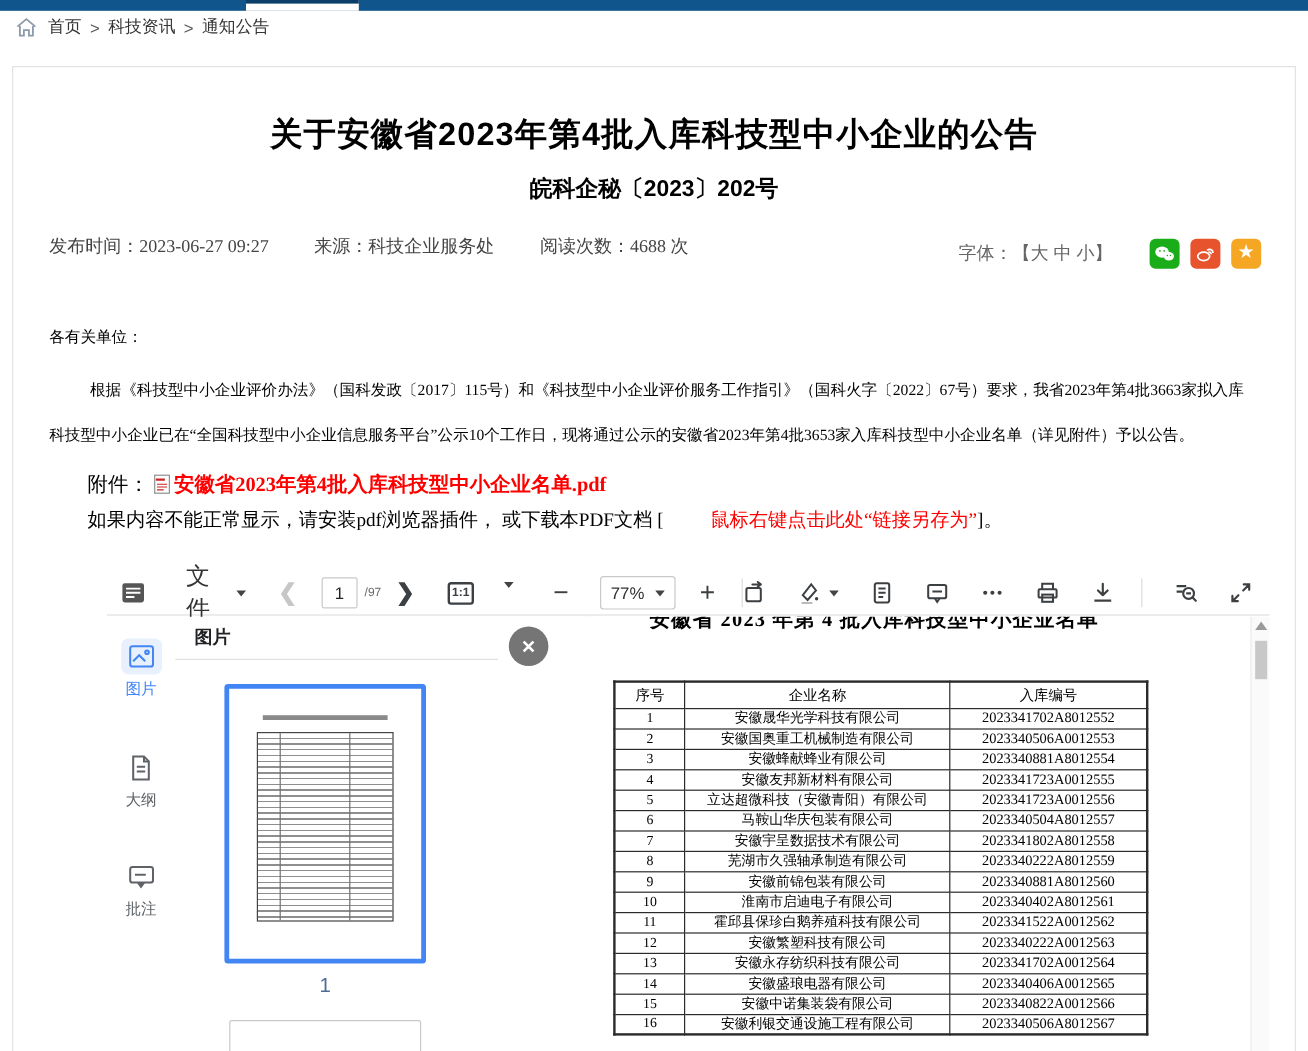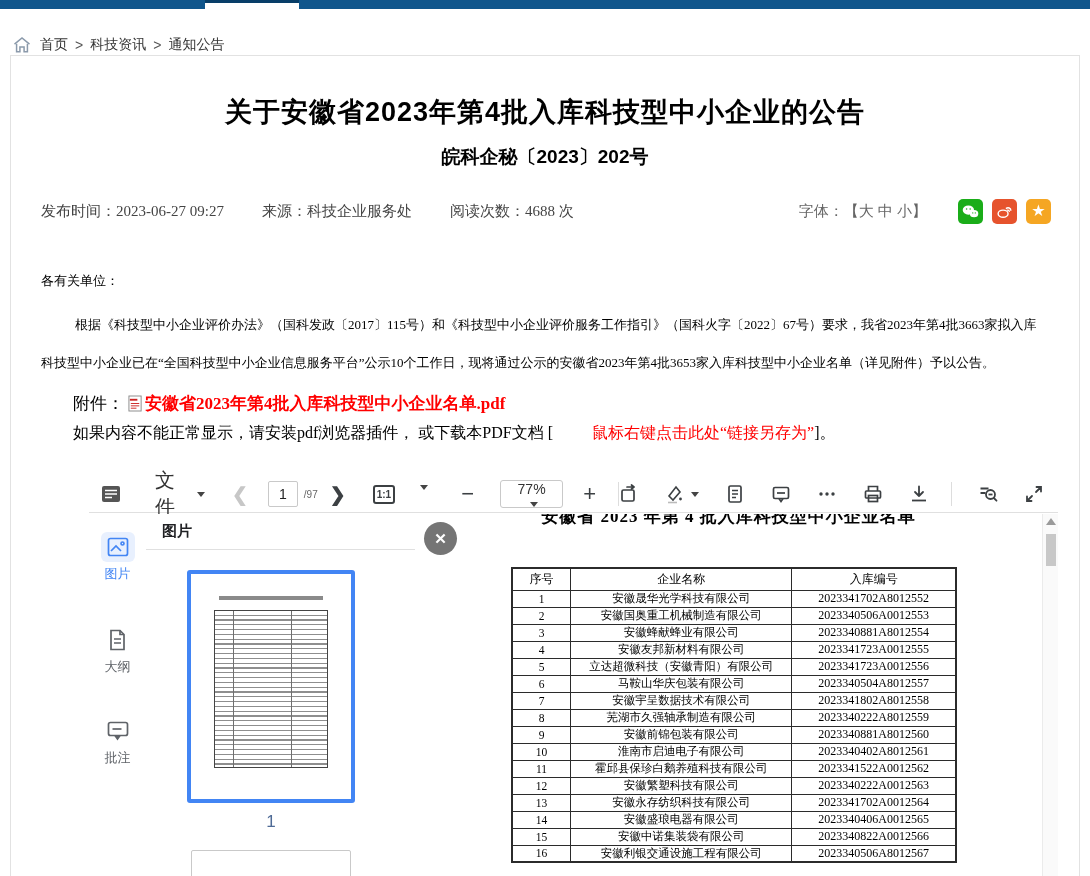--- a/index.html
+++ b/index.html
@@ -4,31 +4,31 @@
 <style>
   * { margin:0; padding:0; box-sizing:border-box; }
   html,body { width:1090px; height:876px; background:#fff; font-family:"Liberation Sans", sans-serif; overflow:hidden; }
   #stage { position:relative; width:1090px; height:876px; background:#fff; overflow:hidden; }
 
   
   .topbar { position:absolute; left:0; top:0; width:1090px; height:9px; background:#10568c; }
   .topbar-notch { position:absolute; left:205px; top:0; width:94px; height:9px; background:#fff; border-top:3px solid #083e68; }
 
   
-  .breadcrumb { position:absolute; left:0; top:25px; width:876px; height:40px; display:flex; align-items:center; padding-left:12px; font-size:14px; color:#333; }
+  .breadcrumb { position:absolute; left:0; top:3px; width:876px; height:40px; display:flex; align-items:center; padding-left:12px; font-size:14px; color:#333; }
   .breadcrumb .home-ic { width:20px; height:20px; margin-right:8px; }
   .breadcrumb .sep { margin:0 7px; color:#555; }
 
   
   .panel { position:absolute; left:10px; top:55px; width:1070px; height:830px; background:#fff; border:1px solid #e2e2e2; border-bottom:none; }
 
   .art-title { margin-top:38px; text-align:center; font-size:27px; font-weight:bold; color:#000; letter-spacing:1px; }
   .art-docnum { margin-top:14px; text-align:center; font-size:19px; font-weight:bold; color:#000; }
 
-  .meta-row { position:relative; margin:26px 28px 0 30px; height:30px; font-size:15px; color:#444; font-family:"Liberation Serif", serif; display:flex; align-items:center; }
+  .meta-row { position:relative; margin:26px 28px 0 30px; height:30px; font-size:15px; color:#444; font-family:"Liberation Serif", serif; display:flex; align-items:flex-start; }
   .meta-row .m-item { margin-right:38px; white-space:nowrap; }
   .meta-right { position:absolute; right:0; top:0; height:30px; display:flex; align-items:center; }
   .fontsize-label { font-size:15px; color:#666; font-family:"Liberation Sans", sans-serif; margin-right:22px; }
   .share-ic { width:25px; height:25px; border-radius:5px; margin-left:9px; display:flex; align-items:center; justify-content:center; }
   .share-wechat { background:#1aad19; }
   .share-weibo  { background:#e6532d; }
   .share-star   { background:#f5a623; color:#fff; font-size:16px; line-height:1; }
 
   .body-text { margin:36px 30px 0 30px; font-family:"Liberation Serif", serif; font-size:13px; color:#000; line-height:38px; }
   .body-text p.para { text-indent:34px; margin-top:6px; }
@@ -48,21 +48,21 @@
   .chev { font-size:19px; font-weight:bold; cursor:pointer; user-select:none; }
   .chev.prev { color:#c7c7c7; margin-left:27px; }
   .chev.next { color:#3c4043; margin-left:12px; }
   .page-input { width:30px; height:26px; margin-left:20px; border:1px solid #c9c9c9; border-radius:2px; text-align:center; font-size:14px; color:#222; }
   .page-total { margin-left:6px; font-size:10px; color:#666; }
   .one2one { display:flex; margin-left:27px; cursor:pointer;gap:20px; }
   .one2one .box { border:2px solid #3c4043; border-radius:3px; font-size:10px; font-weight:bold; color:#3c4043; padding:2px 2px; letter-spacing:0; }
   .minus-plus { font-size:22px; color:#3c4043; cursor:pointer; line-height:1; }
   .minus { margin-left:33px; }
   .plus { margin-left:20px; }
-  .zoom-select { margin-left:26px; width:66px; height:28px; border:1px solid #c9c9c9; border-radius:3px; display:flex; align-items:center; justify-content:space-between; padding:0 8px; font-size:14px; color:#333; cursor:pointer;flex-direction:column; }
+  .zoom-select { margin-left:26px; width:66px; height:28px; border:1px solid #c9c9c9; border-radius:3px; display:flex; align-items:center; justify-content:space-between; padding:0 8px; font-size:14px; color:#333; cursor:pointer; }
   .vtb-right { margin-left:auto; display:flex; align-items:center; }
   .vtb-div { width:1px; height:24px; background:#ddd; margin-left:22px; }
 
   .vbody { position:absolute; left:0; top:38px; width:969px; height:372px; }
   
   .rail { position:absolute; left:0; top:0; width:57px; height:372px; background:#fff; }
   .rail-item { width:57px; margin-top:18px; display:flex; flex-direction:column; align-items:center; cursor:pointer; color:#5f6368; font-size:13px; }
   .rail-item .ric { width:34px; height:30px; border-radius:6px; display:flex; align-items:center; justify-content:center; }
   .rail-item.active { color:#4285f4; }
   .rail-item.active .ric { background:#e8f0fe; }

